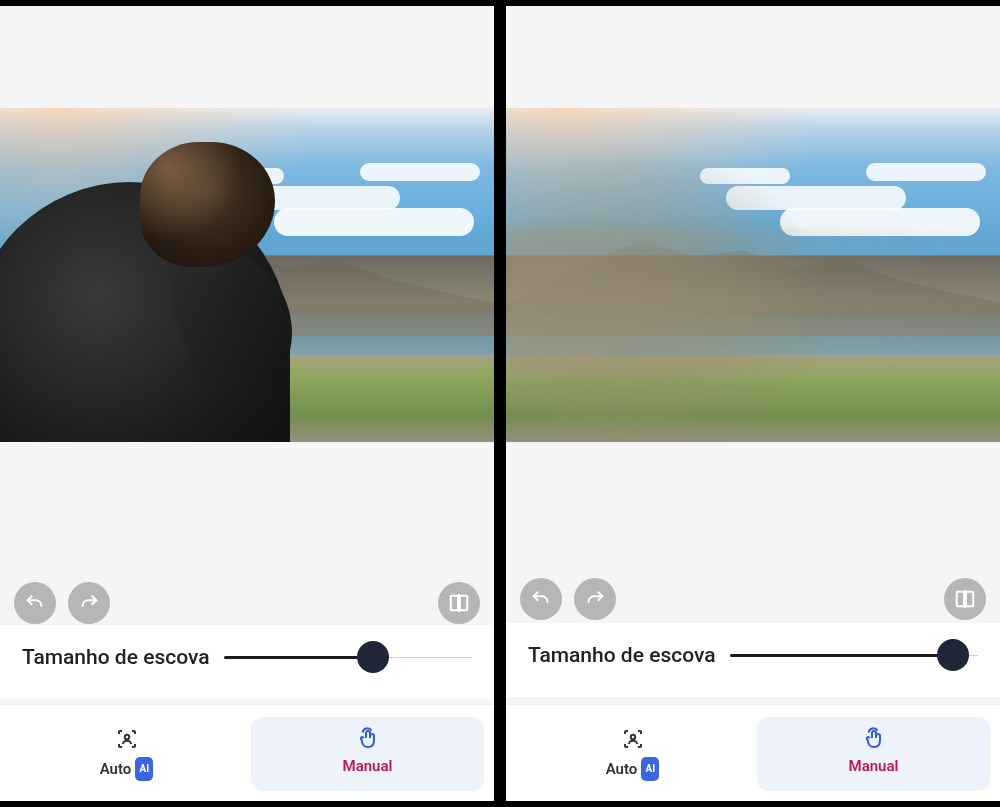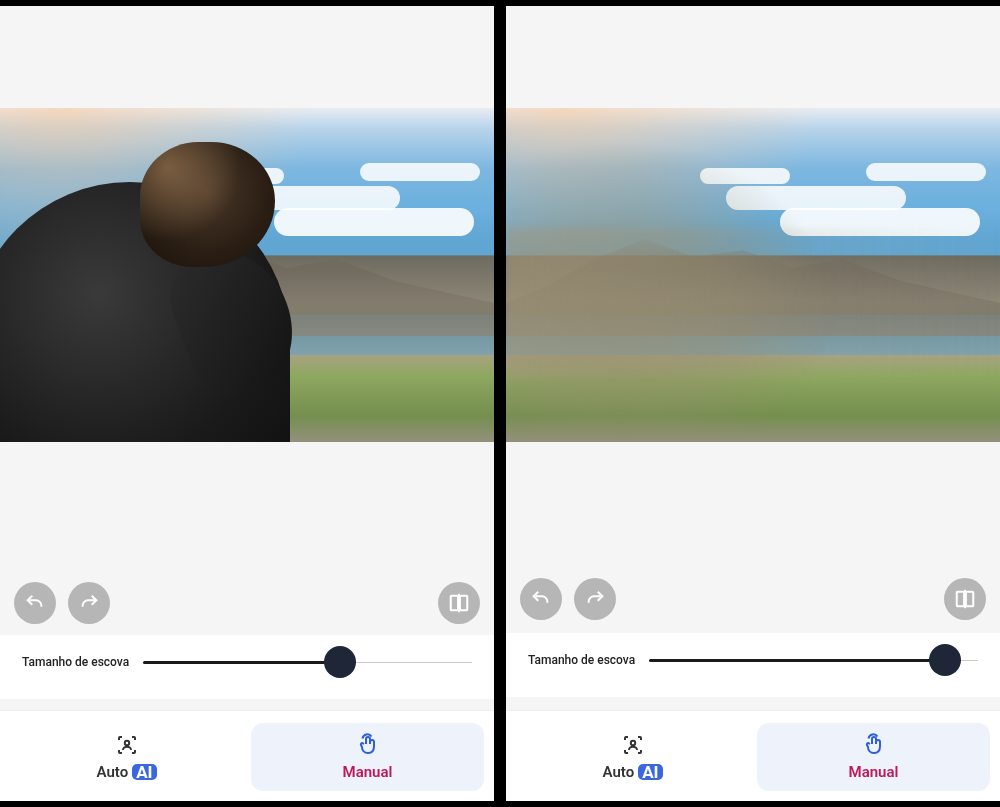--- a/index.html
+++ b/index.html
@@ -115,21 +115,21 @@
   .circle-btn svg { width: 22px; height: 22px; fill: none; stroke: #fff; stroke-width: 2.2; }
 
   .spacer { flex: 1; }
 
   .slider-area {
     position: absolute; left: 0; right: 0; bottom: 108px;
     background: #fff; padding: 20px 22px 30px 22px;
     display: flex; align-items: center; gap: 14px;
   }
   .slider-area.right-p { bottom: 110px; }
-  .slider-label { font-size: 12px; color: #222; font-weight: 500; white-space: nowrap; }
+  .slider-label { font-size: 21px; color: #222; font-weight: 500; white-space: nowrap; }
   .slider-track { flex: 1; position: relative; height: 3px; }
   .slider-fill { position: absolute; left: 0; top: 0; height: 3px; background: #1a1a1a; border-radius: 2px; }
   .slider-rest { position: absolute; right: 0; top: 1px; height: 1px; background: #ccc; }
   .slider-thumb {
     position: absolute; top: 50%; width: 32px; height: 32px; border-radius: 50%;
     background: #1f2638; transform: translate(-50%, -50%);
   }
 
   .tab-bar {
     position: absolute; left: 0; right: 0; bottom: 0;
@@ -140,23 +140,23 @@
     flex: 1; display: flex; flex-direction: column; align-items: center; justify-content: flex-start;
     gap: 6px; padding: 10px 6px; border-radius: 12px; cursor: pointer;
     font-size: 15px; font-weight: 600; color: #333;
   }
   .tab-btn.active { background: #eef2fb; color: #be185d; }
   .tab-icon { width: 24px; height: 24px; display: flex; align-items: center; justify-content: center; }
   .tab-icon svg { width: 24px; height: 24px; }
   .tab-label-row { display: flex; align-items: center; gap: 4px; }
   .ai-badge {
     display: inline-flex; align-items: center; justify-content: center;
-    background: #3a66e0; color: #fff; font-size: 17px; font-weight: 700;
+    background: #3a66e0; color: #fff; font-size: 10px; font-weight: 700;
     border-radius: 5px; padding: 1px 4px; line-height: 1;
-    min-width: 18px; height: 16px;
+    min-width: 18px; height: 24px;
   }
 
   
   .container::before, .container::after {
     content: ""; position: absolute; left: 0; right: 0; height: 6px; background: #000; z-index: 10;
   }
   .container { position: relative; }
   .container::before { top: 0; }
   .container::after { bottom: 0; }
 </style>

